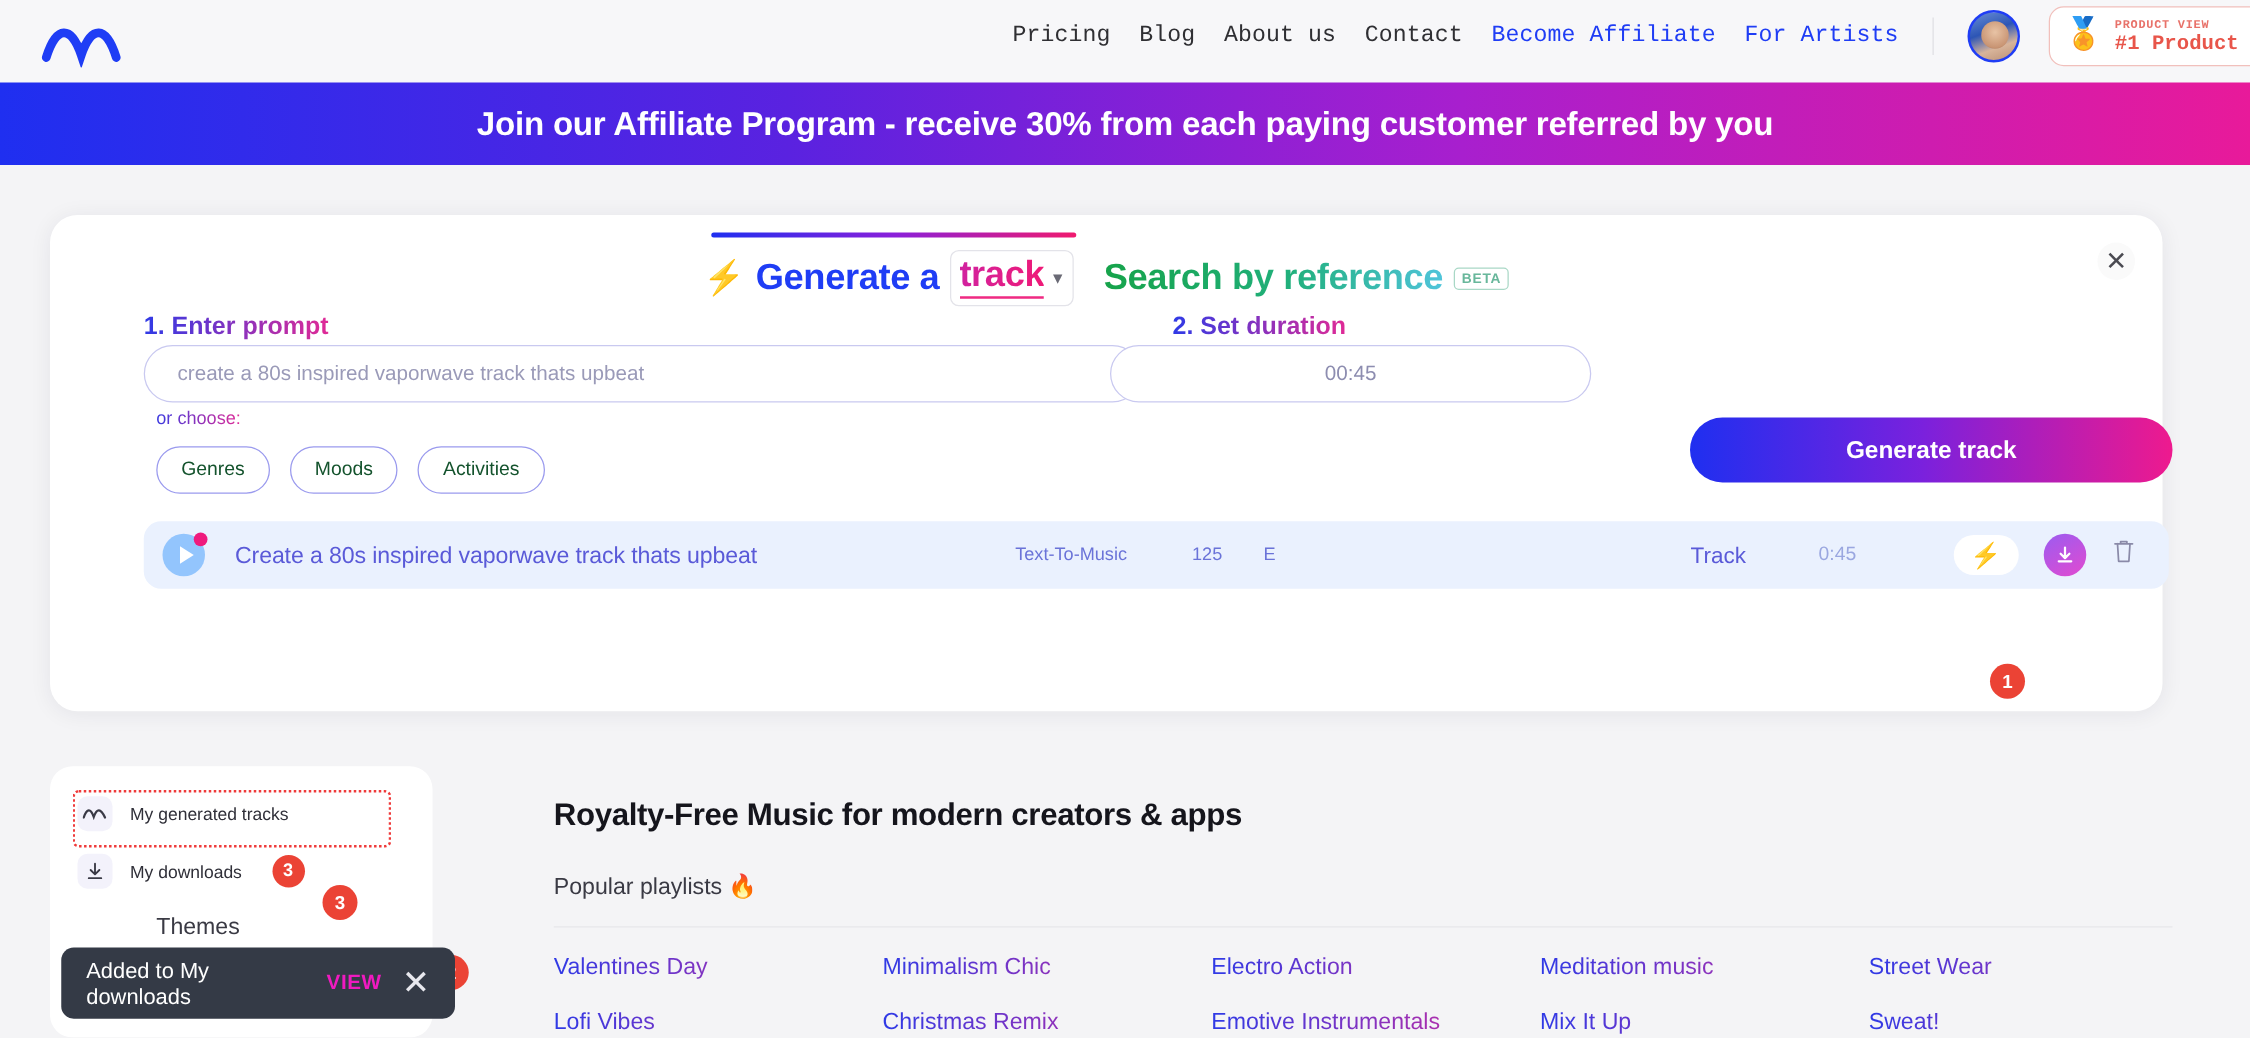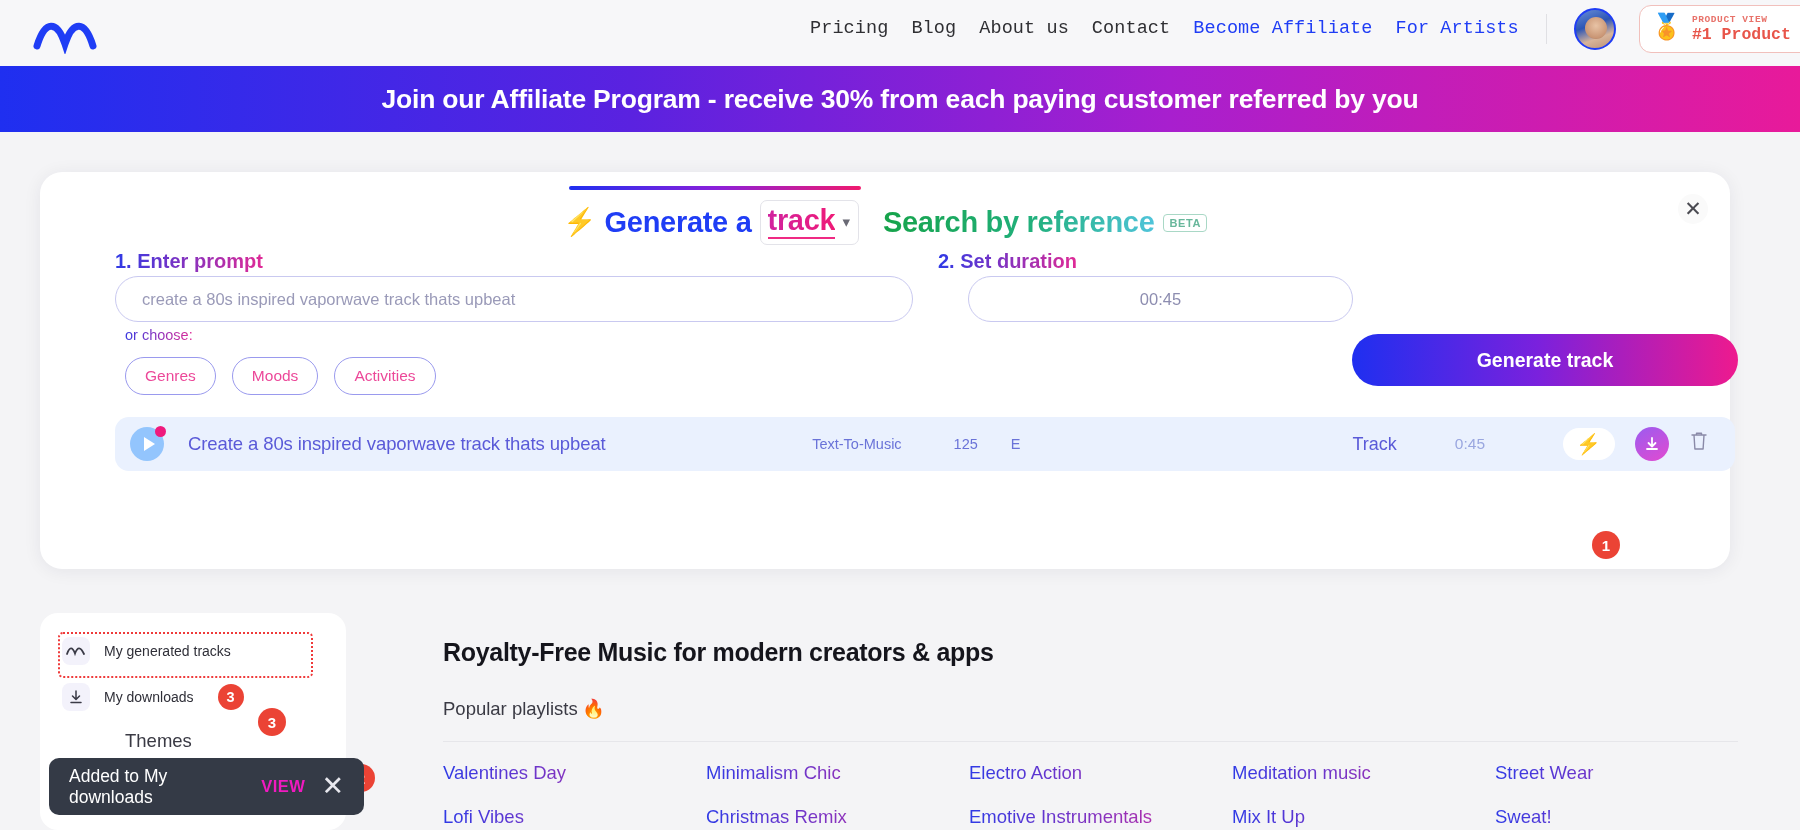--- a/index.html
+++ b/index.html
@@ -100,32 +100,32 @@
     background: linear-gradient(90deg,#2f3ae6 0%, #e02a96 100%);
     -webkit-background-clip: text; background-clip: text; color: transparent;
   }
   .lbl-prompt { left: 75px; top: 78px; }
   .lbl-duration { left: 898px; top: 78px; }
   .input-box {
     position: absolute; height: 46px; border: 1.3px solid #c9c9f0; border-radius: 26px;
     background: #fff; display: flex; align-items: center; cursor: text;
   }
   .in-prompt { left: 75px; top: 104px; width: 798px; padding: 0 26px; }
-  .in-duration { left: 928px; top: 104px; width: 385px; justify-content: center; }
+  .in-duration { left: 848px; top: 104px; width: 385px; justify-content: center; }
   .in-text { font-size: 16.5px; color: #9a9ab8; }
   .in-text.dur { color: #8d8db0; }
   .or-choose {
     position: absolute; left: 85px; top: 155px; font-size: 14.5px;
     background: linear-gradient(90deg,#3b3ae0 0%, #e02a96 100%);
     -webkit-background-clip: text; background-clip: text; color: transparent;
   }
   .chips { position: absolute; left: 85px; top: 185px; display: flex; gap: 16px; }
   .chip {
     border: 1.4px solid #9a9aee; border-radius: 22px; padding: 9px 19px;
-    font-size: 15.5px; color: #ec4899; cursor: pointer; background: #fff;
+    font-size: 15.5px; color: #14532d; cursor: pointer; background: #fff;
   }
   .gen-btn {
     position: absolute; left: 1312px; top: 142px; width: 386px; height: 52px;
     border-radius: 26px; border: none; cursor: pointer;
     background: linear-gradient(90deg,#1f2ff0 0%, #7a21dd 48%, #ee1a8e 100%);
     color: #fff; font-size: 19.5px; font-weight: bold;
     display: flex; align-items: center; justify-content: center; margin-top: 20px;
   }
 
   

